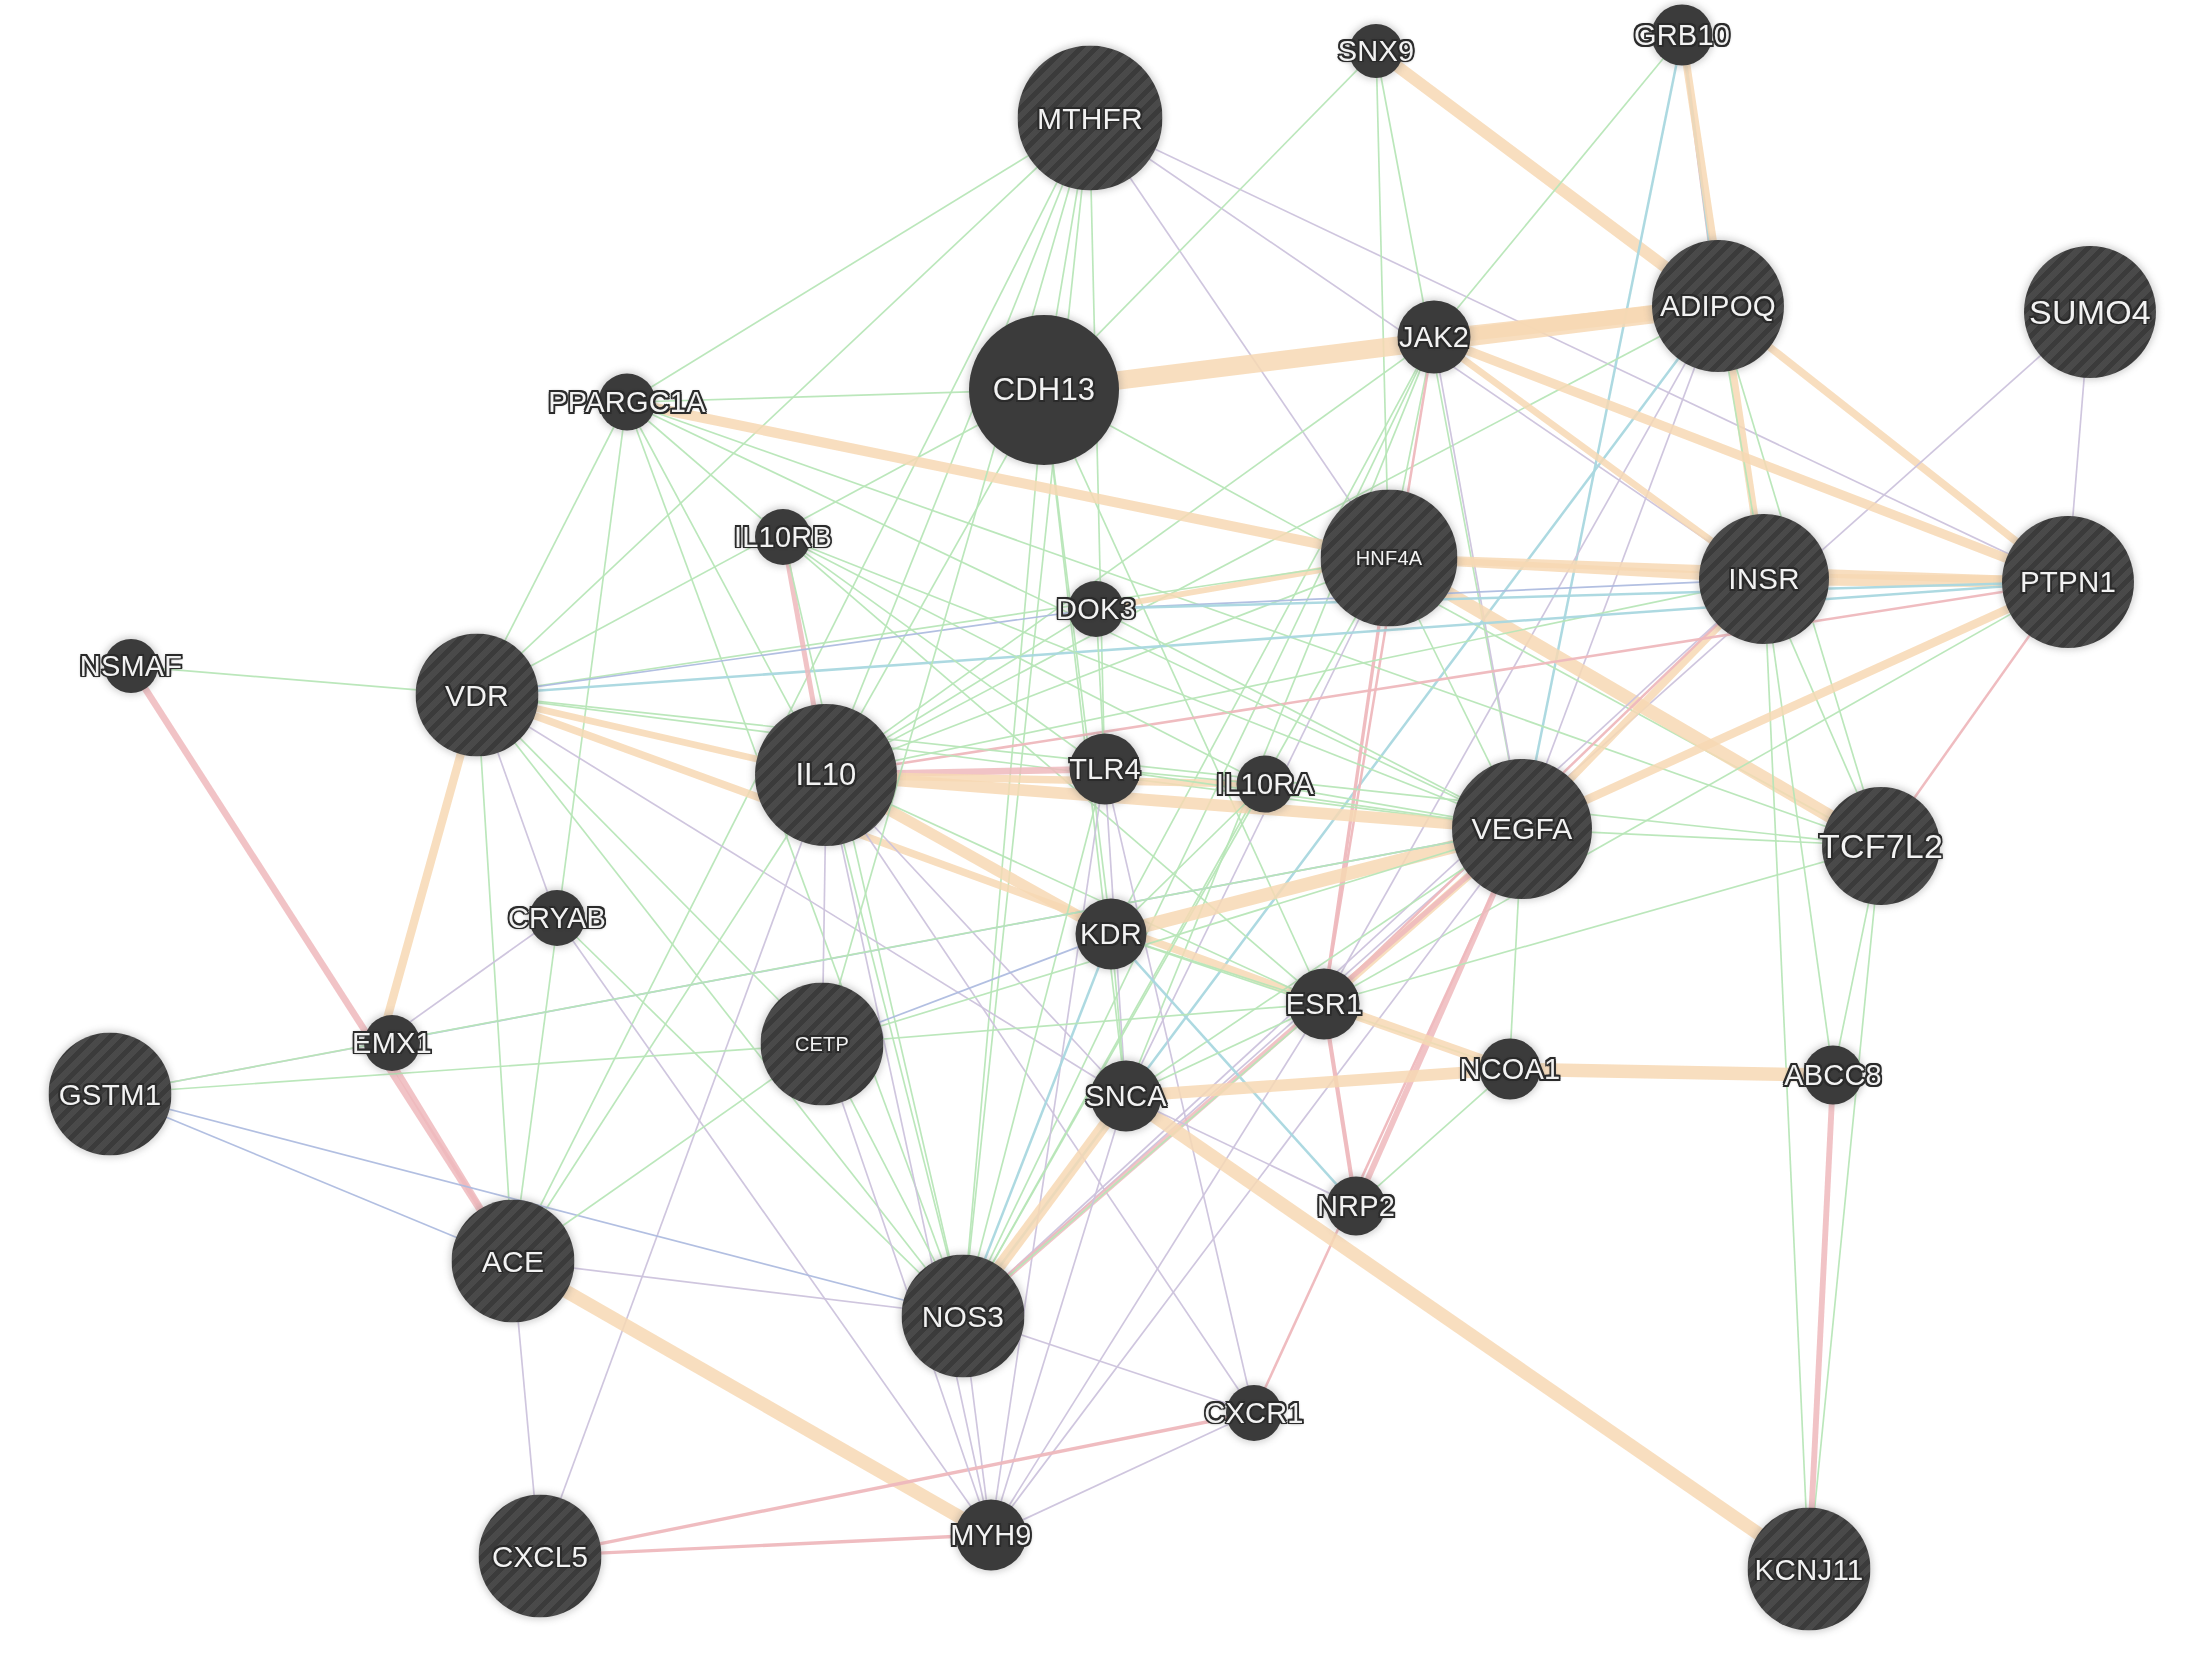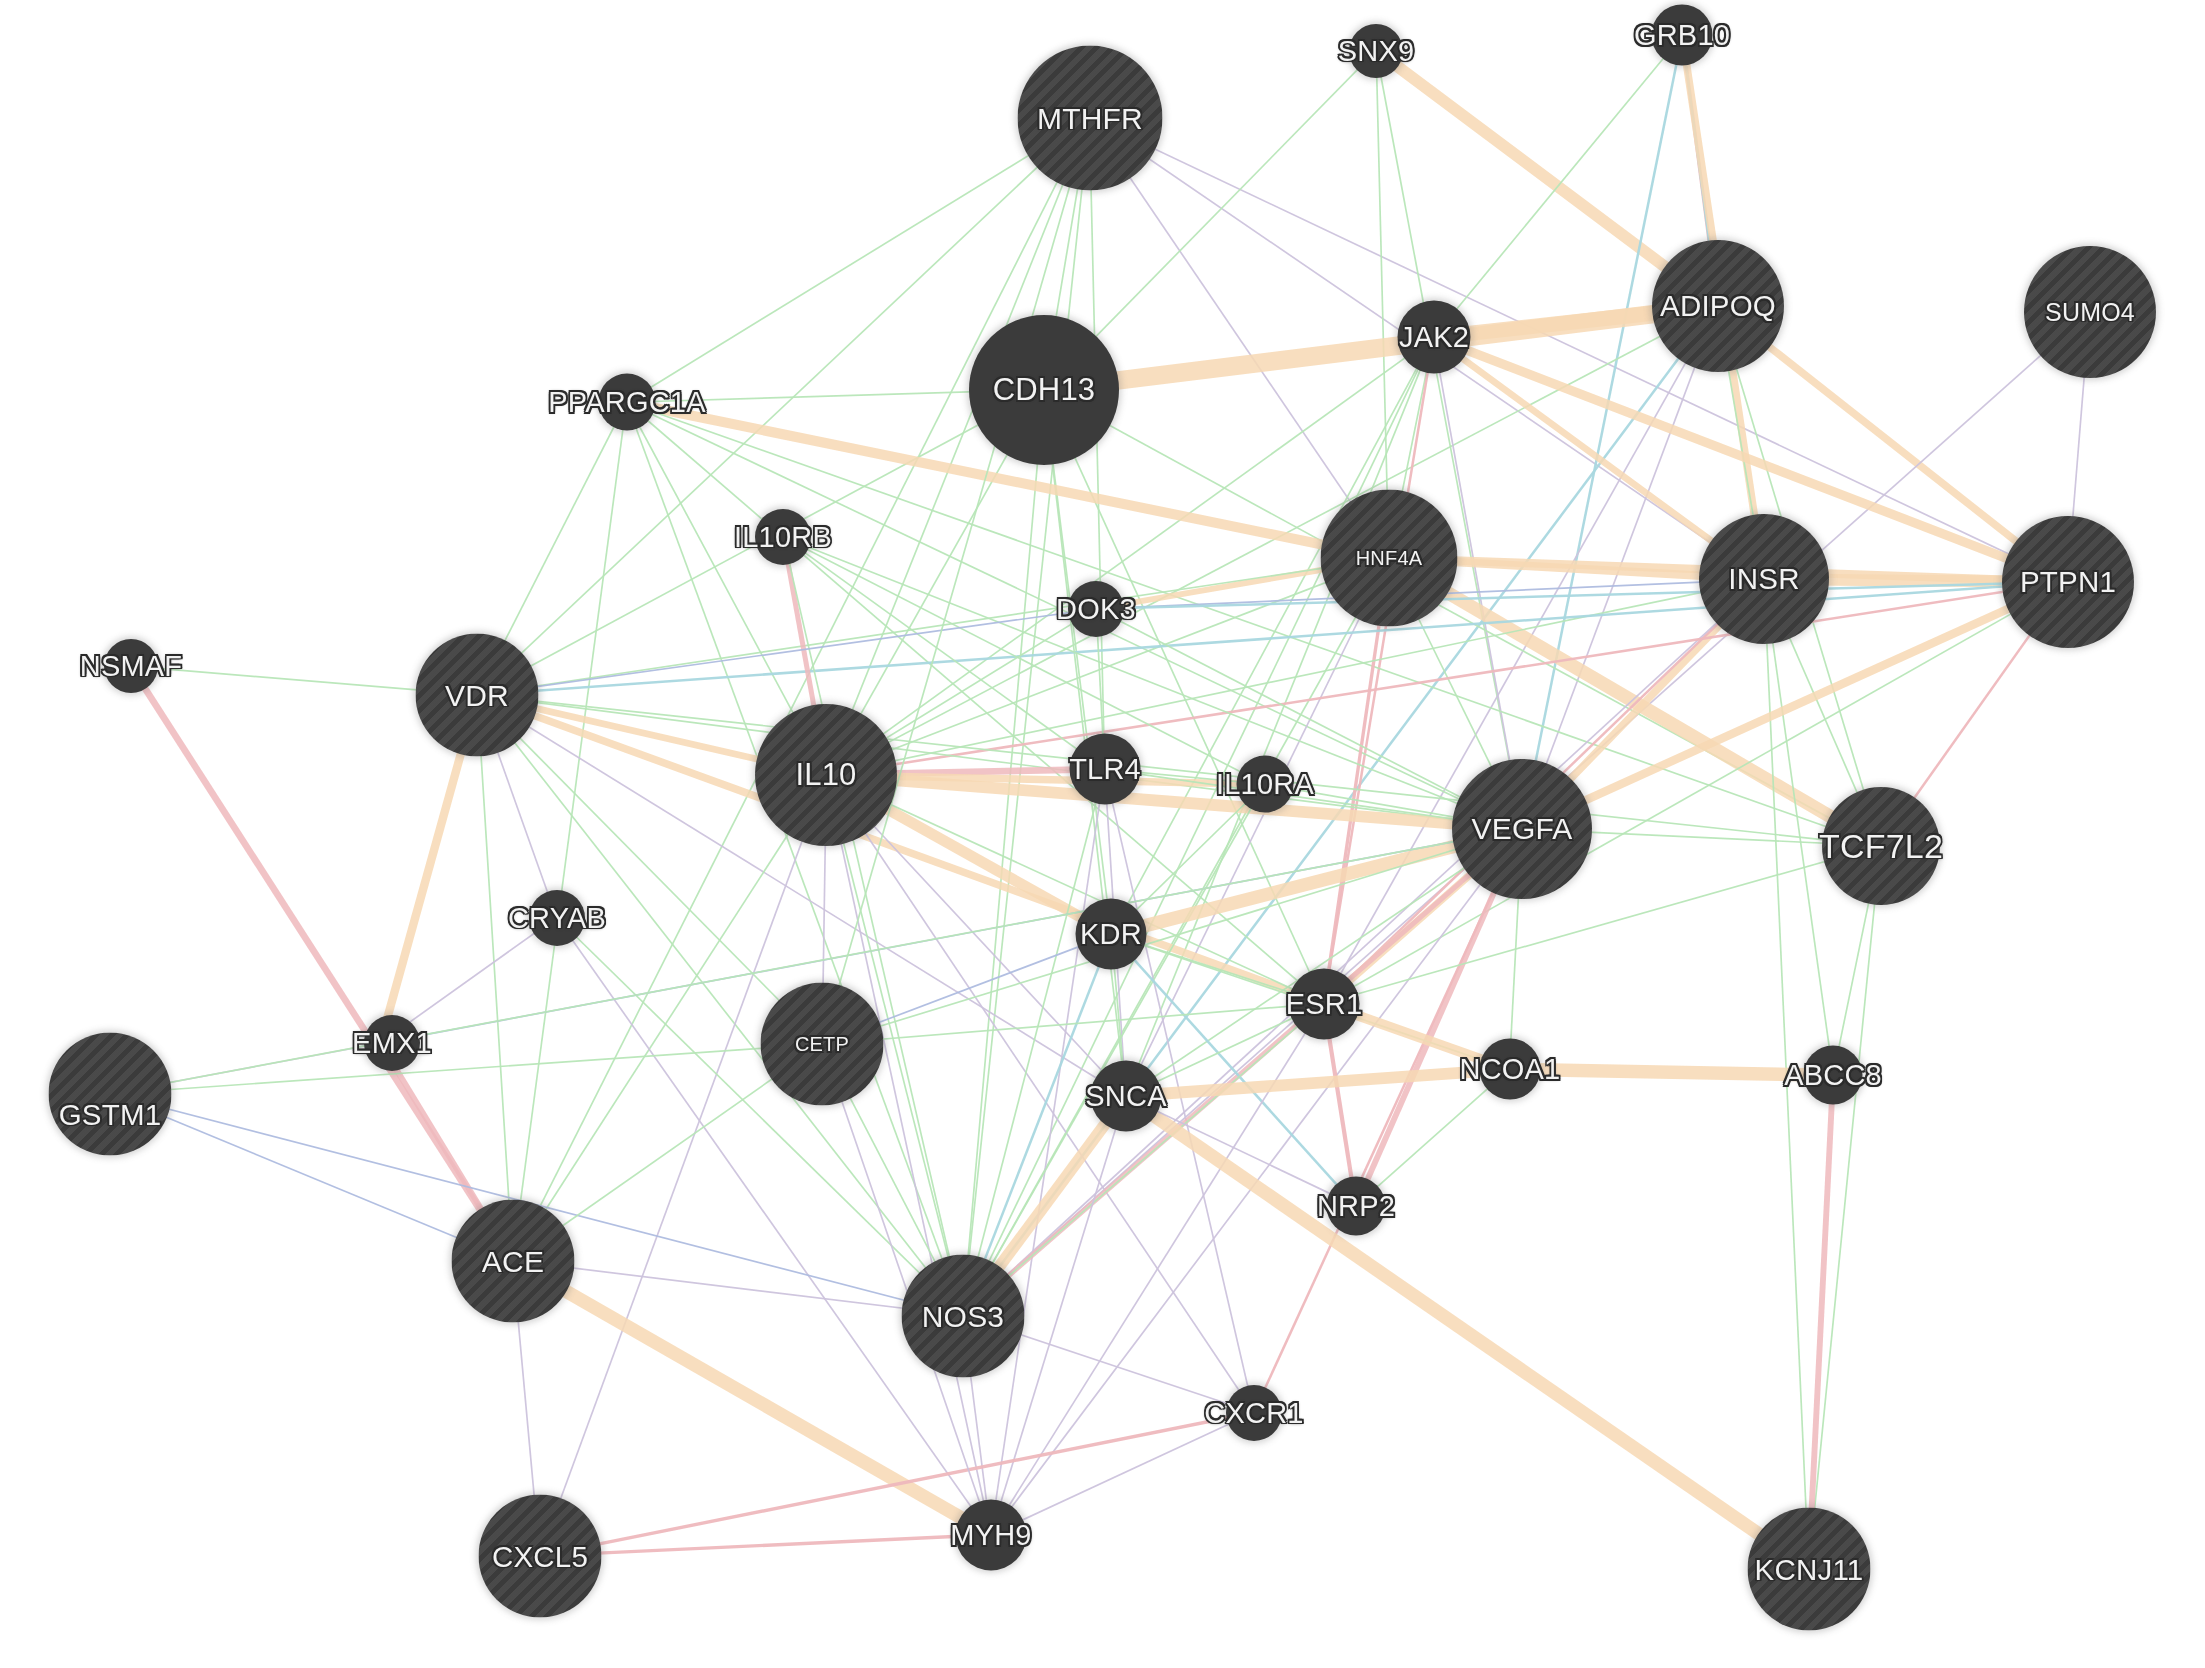--- a/index.html
+++ b/index.html
@@ -262,21 +262,21 @@
       <div class="node-group" style="left: 1682px; top: 35px; width: 61px; height: 61px;">
         <div class="node-shape" style="width: 61px; height: 61px;"></div>
         <span class="node-label" style="font-size: 29px; text-align: right;">GRB10</span>
       </div>
       <div class="node-group" style="left: 1718px; top: 306px; width: 132px; height: 132px;">
         <div class="node-shape hatched" style="width: 132px; height: 132px;"></div>
         <span class="node-label" style="font-size: 29.5px;">ADIPOQ</span>
       </div>
       <div class="node-group" style="left: 2090px; top: 312px; width: 132px; height: 132px;">
         <div class="node-shape hatched" style="width: 132px; height: 132px;"></div>
-        <span class="node-label" style="font-size: 25px; text-align: right;">SUMO4</span>
+        <span class="node-label" style="font-size: 34px; text-align: right;">SUMO4</span>
       </div>
       <div class="node-group" style="left: 1434px; top: 337px; width: 73px; height: 73px;">
         <div class="node-shape" style="width: 73px; height: 73px;"></div>
         <span class="node-label" style="font-size: 29px;">JAK2</span>
       </div>
       <div class="node-group" style="left: 1044px; top: 390px; width: 150px; height: 150px;">
         <div class="node-shape" style="width: 150px; height: 150px;"></div>
         <span class="node-label" style="font-size: 31px;">CDH13</span>
       </div>
       <div class="node-group" style="left: 627px; top: 402px; width: 57px; height: 57px;">
@@ -350,21 +350,21 @@
       <div class="node-group" style="left: 1510px; top: 1069px; width: 61px; height: 61px;">
         <div class="node-shape" style="width: 61px; height: 61px;"></div>
         <span class="node-label" style="font-size: 29px;">NCOA1</span>
       </div>
       <div class="node-group" style="left: 1833px; top: 1075px; width: 59px; height: 59px;">
         <div class="node-shape" style="width: 59px; height: 59px;"></div>
         <span class="node-label" style="font-size: 29px;">ABCC8</span>
       </div>
       <div class="node-group" style="left: 110px; top: 1094px; width: 123px; height: 123px;">
         <div class="node-shape hatched" style="width: 123px; height: 123px;"></div>
-        <span class="node-label" style="font-size: 29.5px; margin-top: 20px;">GSTM1</span>
+        <span class="node-label" style="font-size: 29.5px;">GSTM1</span>
       </div>
       <div class="node-group" style="left: 1126px; top: 1096px; width: 71px; height: 71px;">
         <div class="node-shape" style="width: 71px; height: 71px;"></div>
         <span class="node-label" style="font-size: 29px;">SNCA</span>
       </div>
       <div class="node-group" style="left: 1356px; top: 1206px; width: 59px; height: 59px;">
         <div class="node-shape" style="width: 59px; height: 59px;"></div>
         <span class="node-label" style="font-size: 29px;">NRP2</span>
       </div>
       <div class="node-group" style="left: 513px; top: 1261px; width: 123px; height: 123px;">

